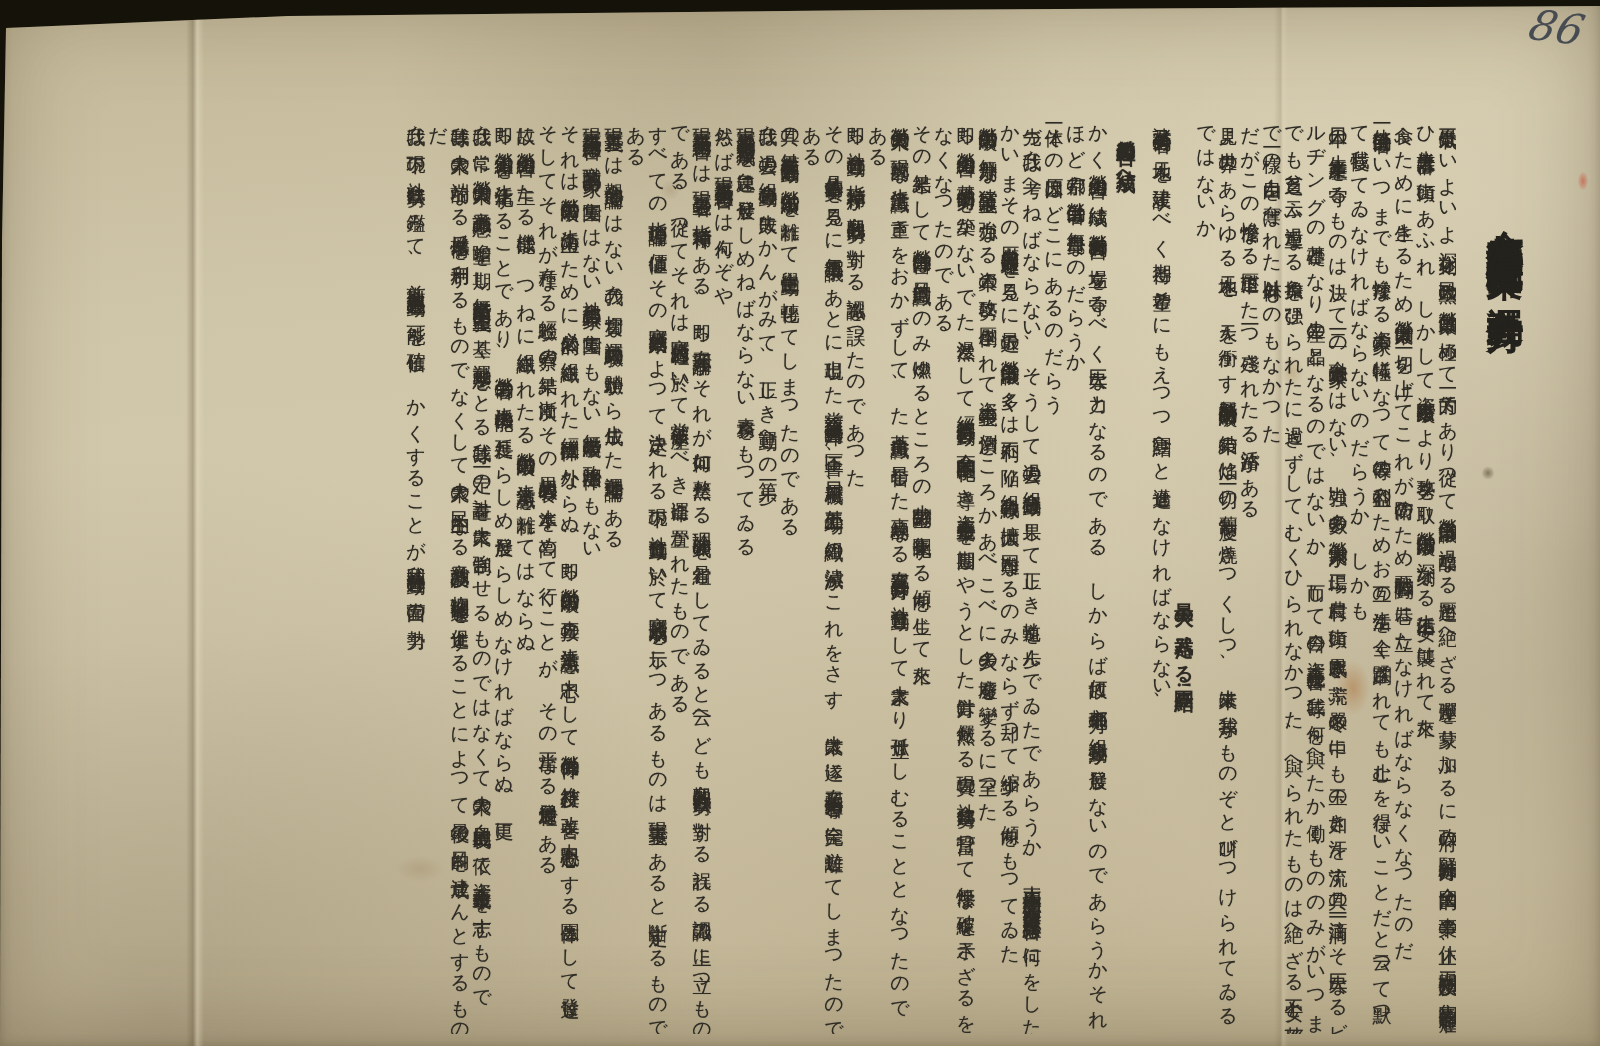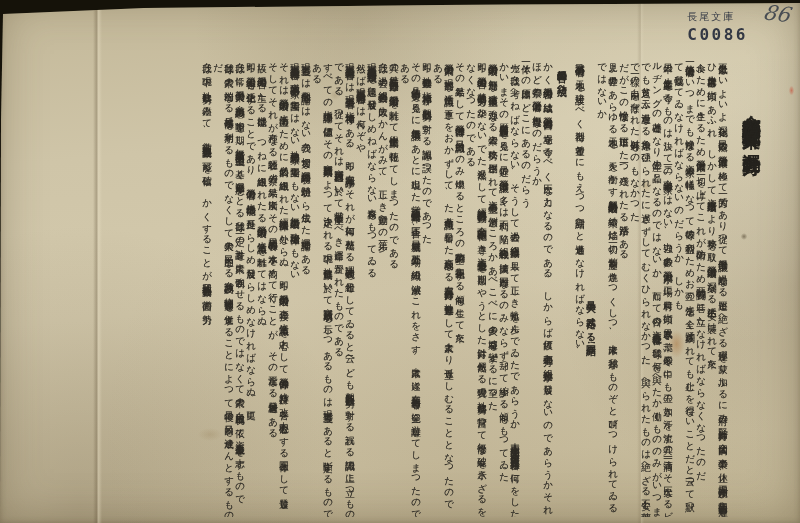--- a/index.html
+++ b/index.html
@@ -73,24 +73,20 @@
   <div class="paper">
     <div class="crease crease-1"></div>
     <div class="crease crease-2"></div>
     <div class="stain stain-1"></div>
     <div class="stain stain-2"></div>
     <div class="stain stain-3"></div>
     <div class="stain stain-4"></div>
     <div class="stain stain-5"></div>
     <div class="red-mark"></div>
 
-    <div class="stamp">
-      <div class="stamp-name">長尾文庫</div>
-      <div class="stamp-code">C0086</div>
-    </div>
     <div class="handwritten">86</div>
 
     <h1 class="title">全京都勞働組合聯合結成提案幷に運動方針</h1>
 
     <div class="body-text">
         <p class="p">不景氣はいよいよ深刻化し民政黨の勞働政策は極めて一方的であり從つて勞働爭議は過酷なる壓迫と絶へざる彈壓を蒙り加ふるに政府の緊縮方針は全國的に事業の休止、工場閉鎖及び集團的解雇を伴ひ失業者群は街頭にあふれ、しかして資本家階級はより攻勢を取り勞働階級は深刻なる生活不安に襲はれて來た</p>
         <p class="p">食ふために生きるため勞働大衆は一切を上げてこれが防衛のため惡戰苦鬪の巷に立たなければならなくなつたのだ</p>
         <p class="p">一体勞働者はいつまでも慘辣なる資本家の犠牲になつて彼等の利益のためお互の生活を全く蹂躙されても止むを得ないことだと云つて默つて我慢してゐなければならないのだらうか、しかも</p>
         <p class="p">日本の生産産業を守るものは決して一二の金融資本家ではない、力強い多數の勞働大衆が工場に農村に街頭に寒風吹き荒ぶ嚴冬の中にも玉の如き汗を流す其の一滴一滴こそ巨大なるビルヂングの基礎となり生産の晶となるのではないか、而して今日の資本主義社會は我等に何を與へたか働くもののみがいつまでも貧乏と云ふ過重なる負擔を强ひられたに過ぎずしてむくひられなかつた、與へられたものは絶へざる不安と苦惱で一樣の自由を奪ばれた以外何ものもなかつた</p>
         <p class="p">だがこの慘憺なる壓迫下にたゞ一つ殘されたる活路がある</p>

